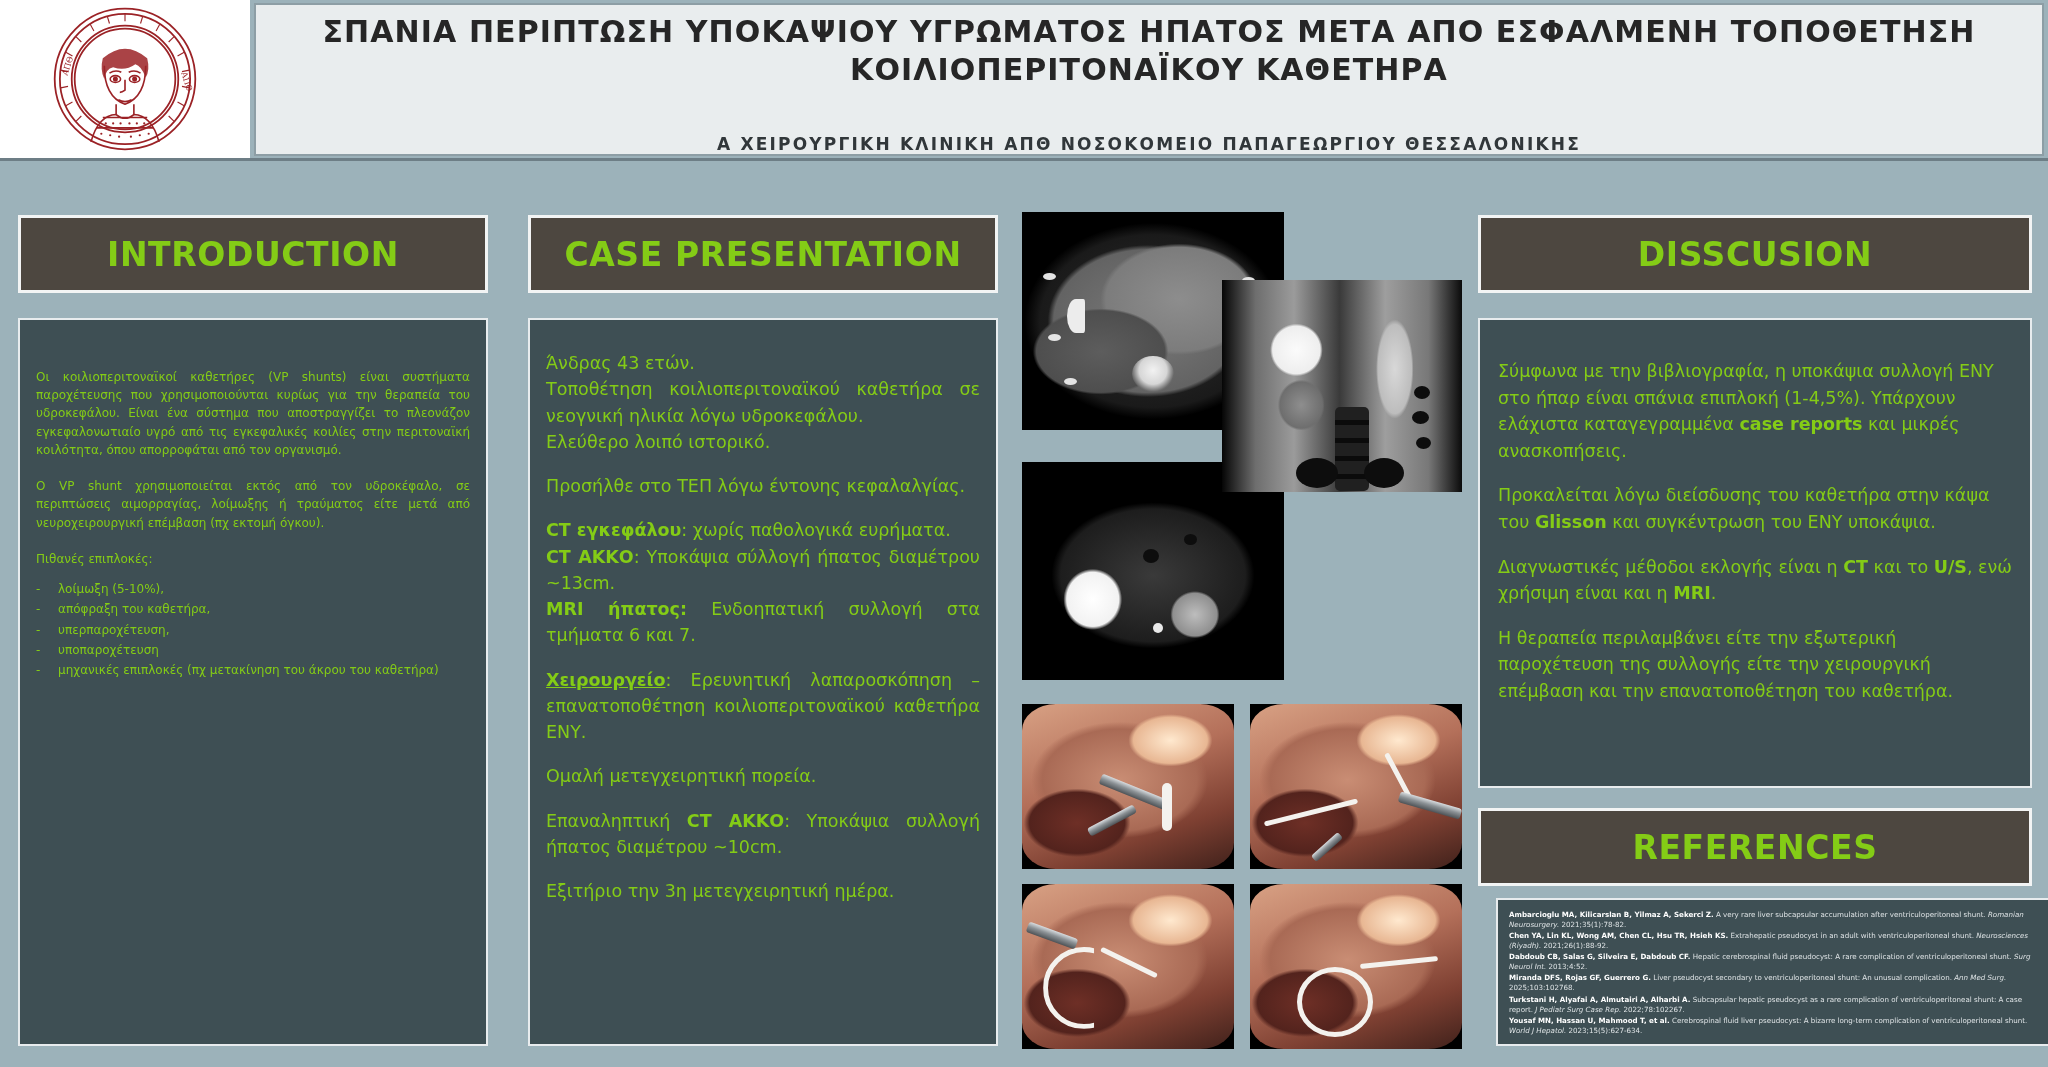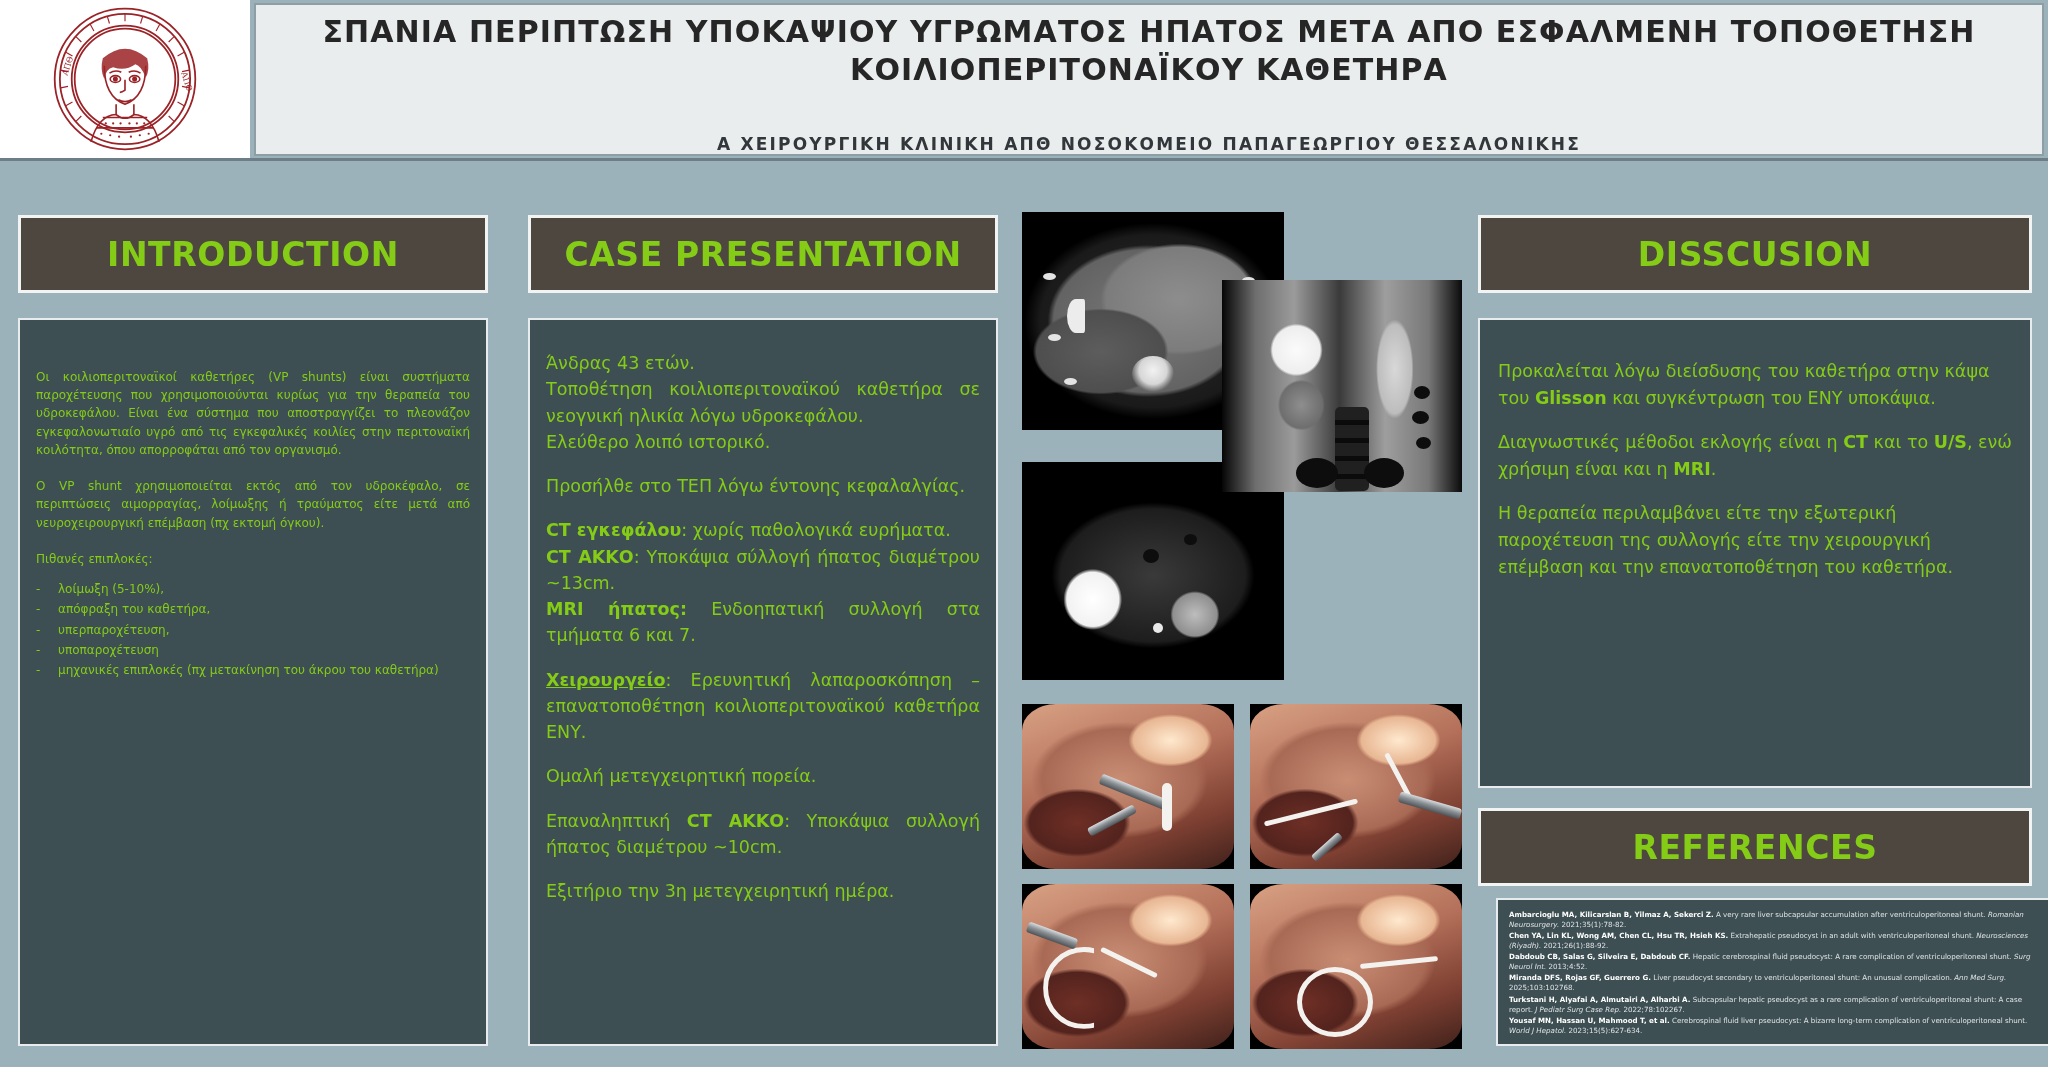--- a/index.html
+++ b/index.html
@@ -509,20 +509,23 @@
       <div class="lap-cath-str" style="left:52%; top:46%; width:78px; transform:rotate(-6deg);"></div>
     </div>
   </div>
 
   <div class="sec-head" id="disc-head">
     <span>DISSCUSION</span>
   </div>
 
   <div class="sec-body" id="disc-body">
     <p>
+      <span>Σύμφωνα με την βιβλιογραφία, η υποκάψια συλλογή ΕΝΥ στο ήπαρ είναι σπάνια επιπλοκή (1-4,5%). Υπάρχουν ελάχιστα καταγεγραμμένα </span><b>case reports</b><span> και μικρές ανασκοπήσεις.</span>
+    </p>
+    <p>
       <span>Προκαλείται λόγω διείσδυσης του καθετήρα στην κάψα του </span><b>Glisson</b><span> και συγκέντρωση του ΕΝΥ υποκάψια.</span>
     </p>
     <p>
       <span>Διαγνωστικές μέθοδοι εκλογής είναι η  </span><b>CT</b><span> και το </span><b>U/S</b><span>, ενώ χρήσιμη είναι και η </span><b>MRI</b><span>.</span>
     </p>
     <p>Η θεραπεία περιλαμβάνει είτε την εξωτερική παροχέτευση της συλλογής είτε την χειρουργική επέμβαση και την επανατοποθέτηση του καθετήρα.</p>
   </div>
 
   <div class="sec-head" id="ref-head">
     <span>REFERENCES</span>

